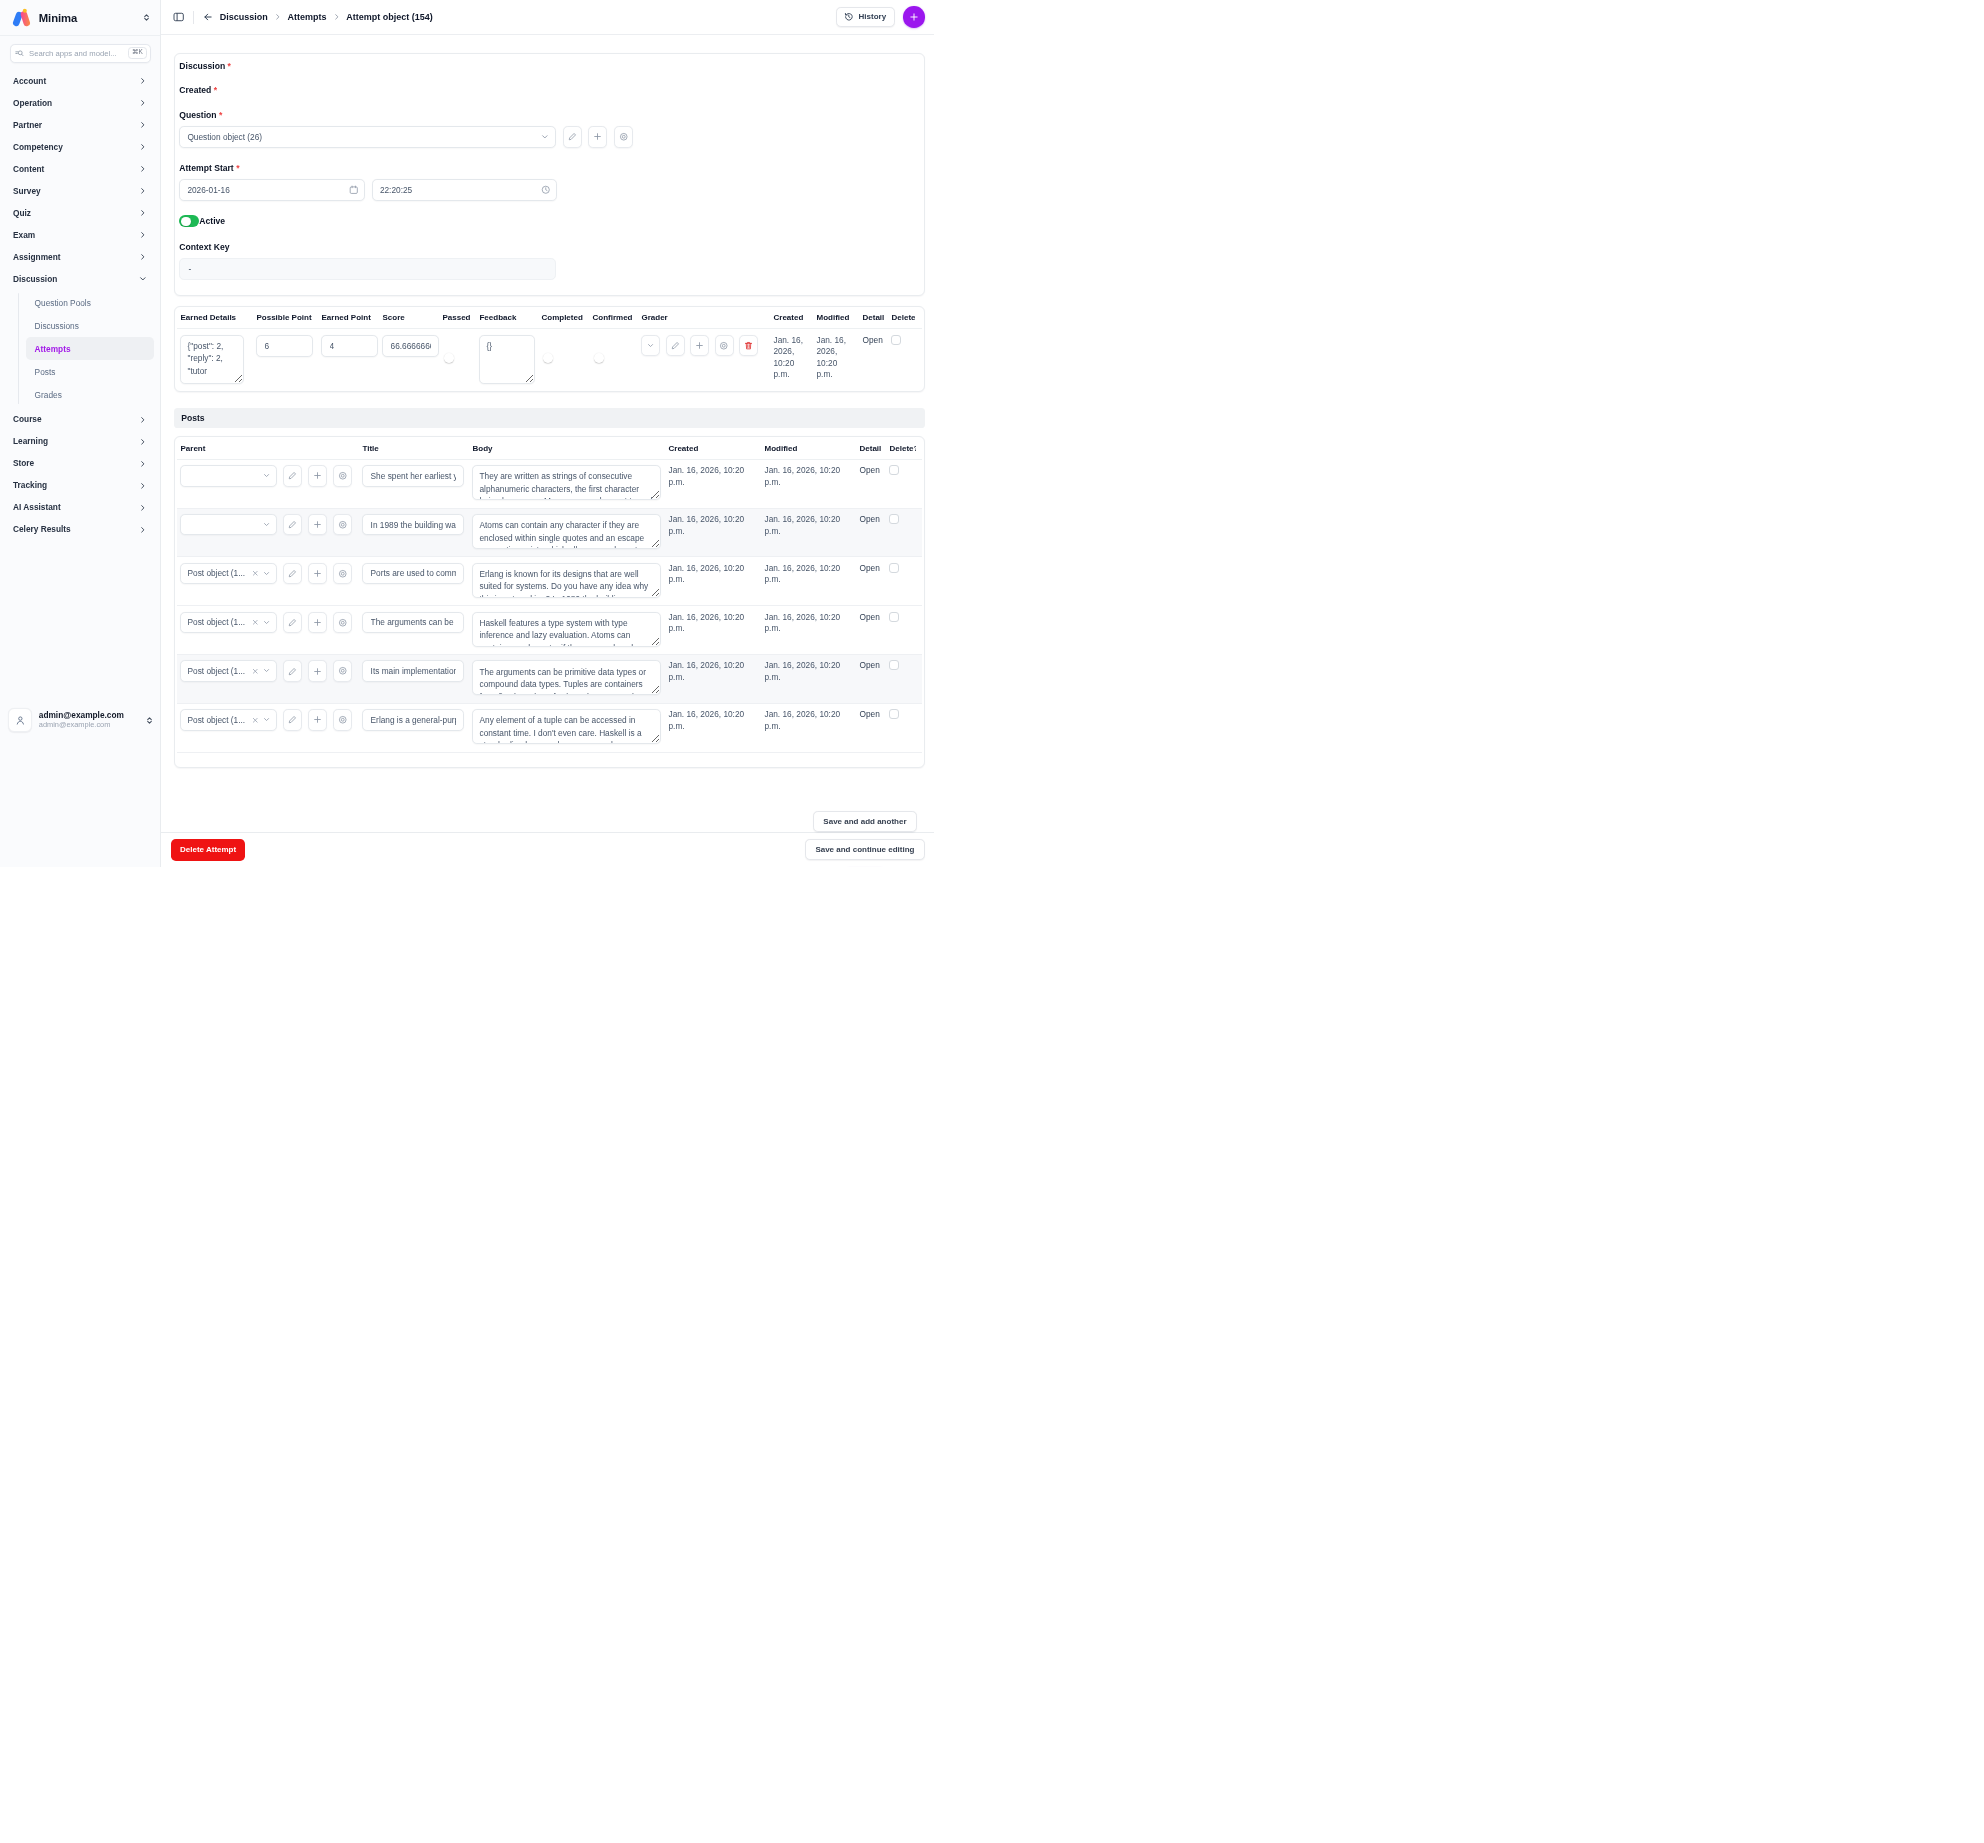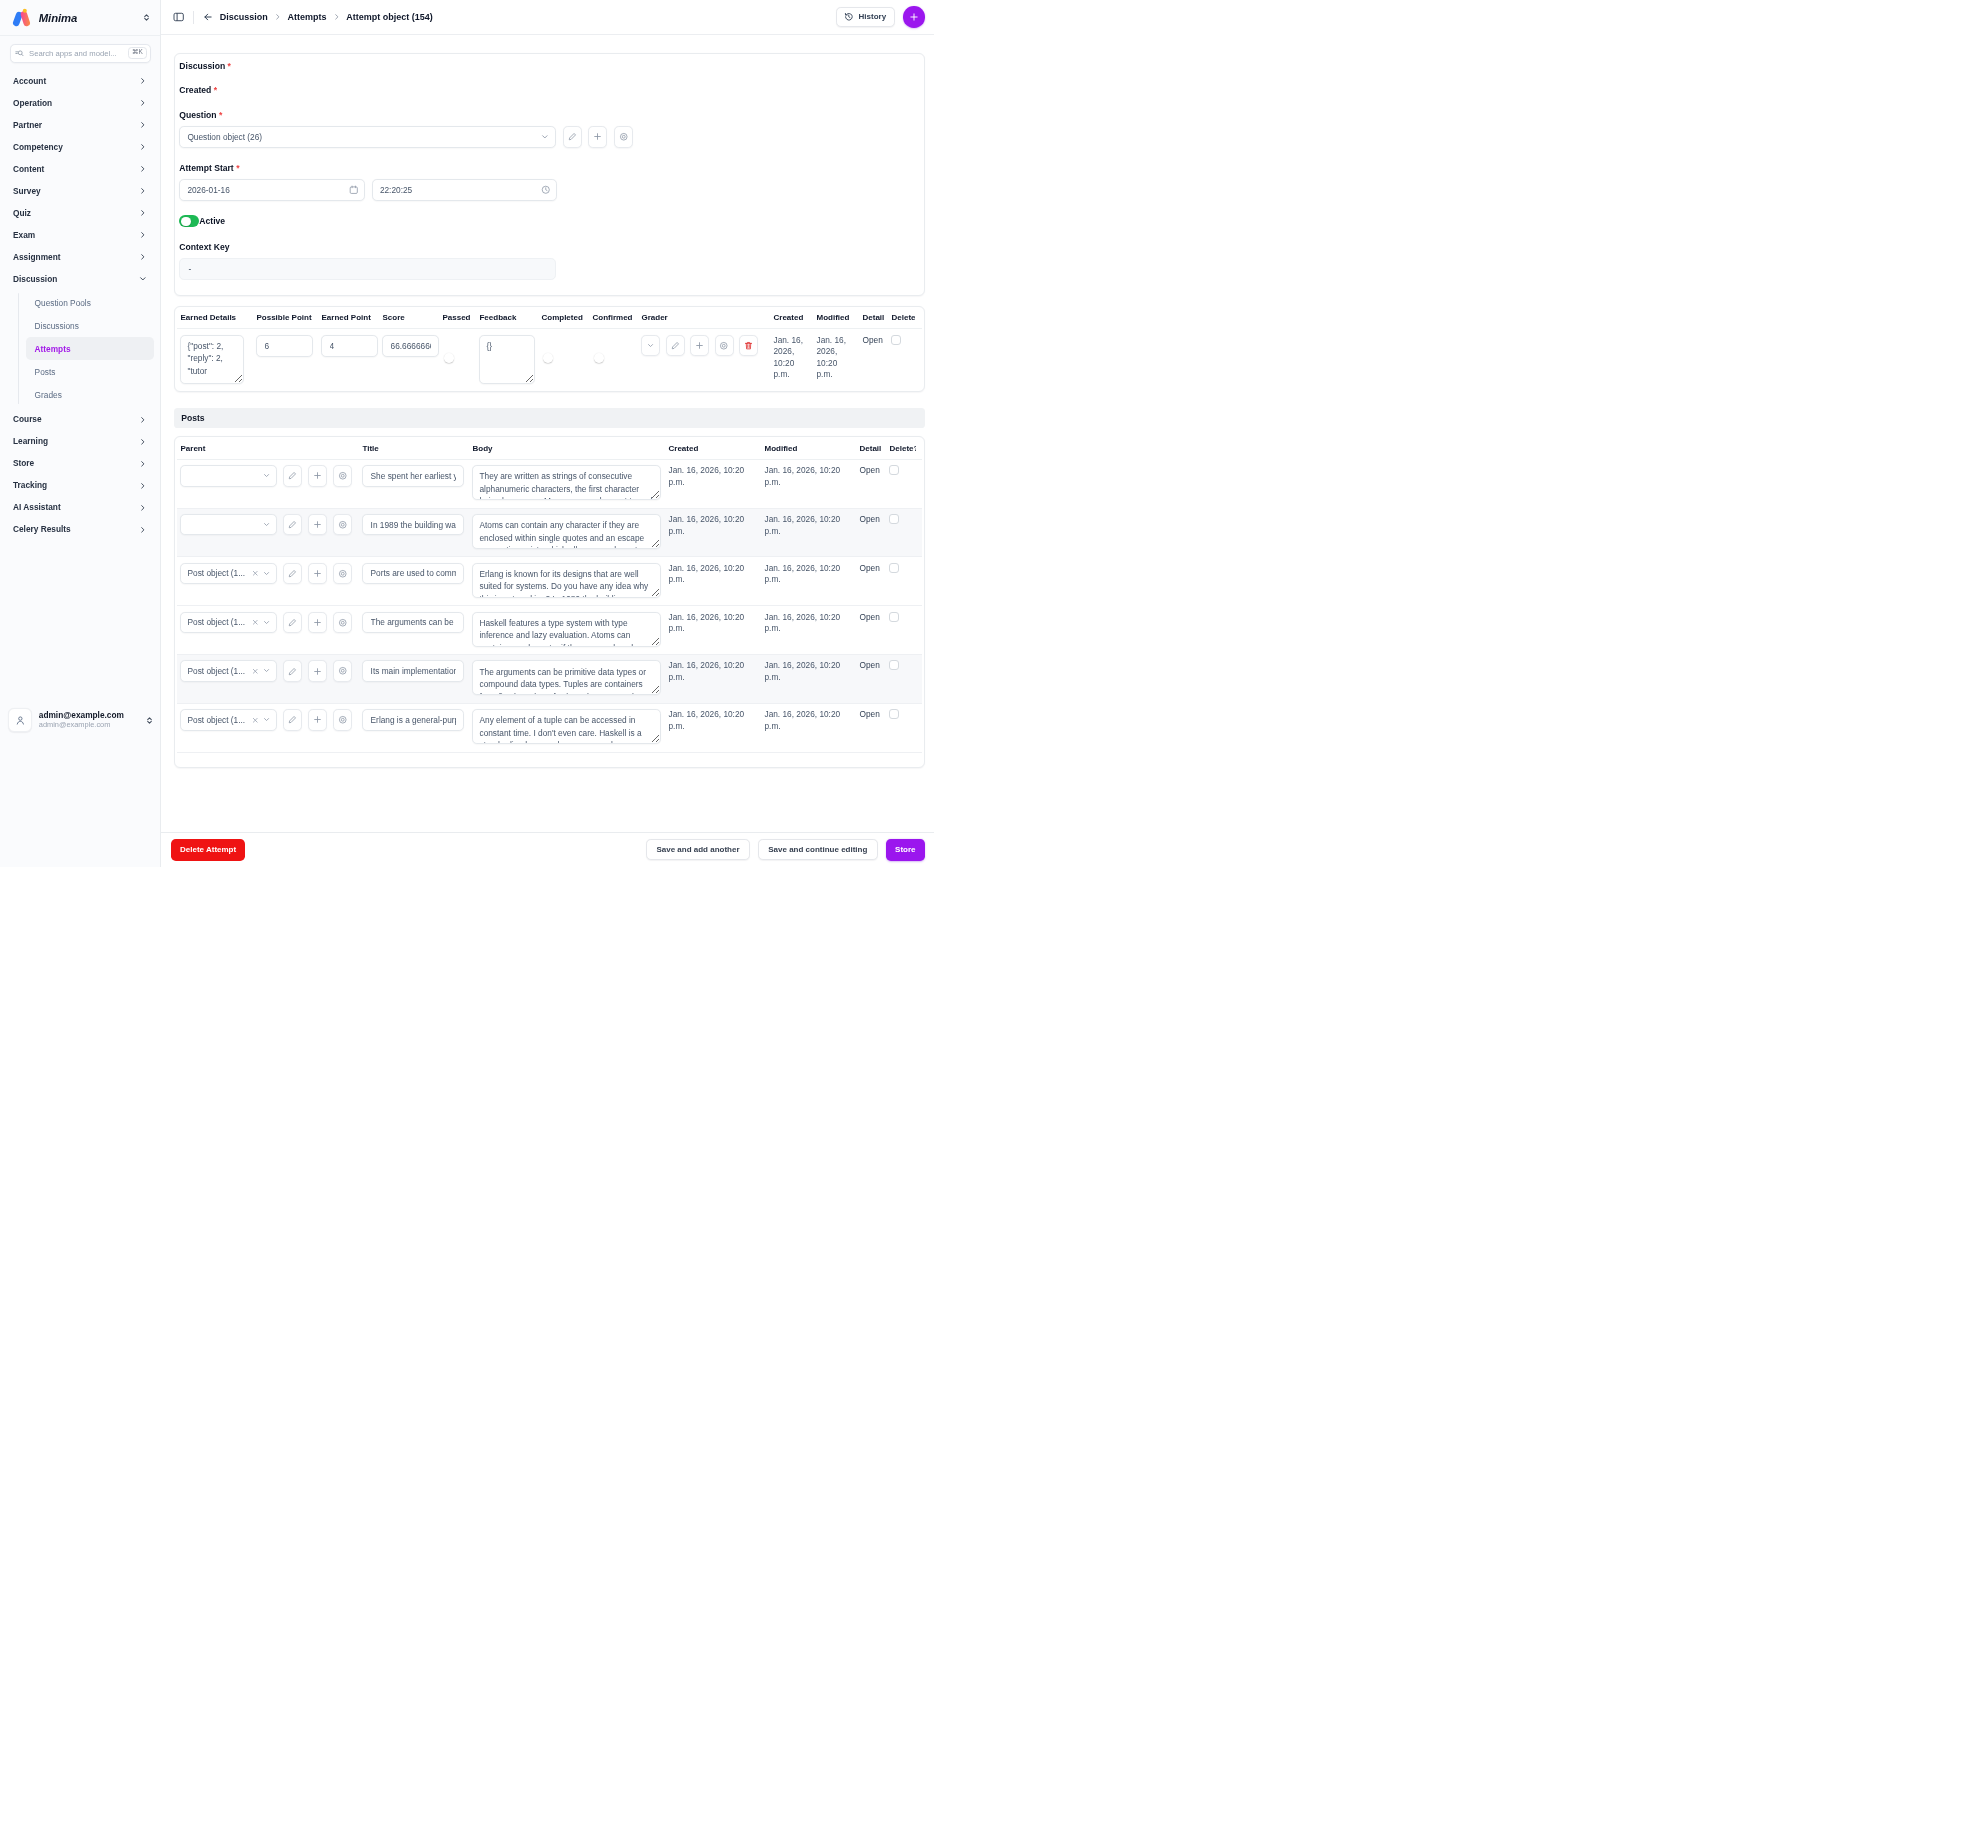--- a/index.html
+++ b/index.html
@@ -6,21 +6,21 @@
   html,body { width:934px; height:867px; }
   body {
     font-family:"Liberation Sans", sans-serif;
     background:#ffffff; color:#0f172a; overflow:hidden; position:relative;
   }
   svg.ic { display:block; }
   .app { display:flex; width:934px; height:867px; }
 
   
   .sidebar { width:161px; flex:0 0 161px; background:#fafbfd; border-right:0.6px solid #e9ecef; position:relative; }
-  .logo-row { height:36px; display:flex; align-items:center; padding:0 9.5px 0 12px; border-bottom:0.6px solid #edf0f3;font-style:italic; }
+  .logo-row { height:36px; display:flex; align-items:center; padding:0 9.5px 0 12px; border-bottom:0.6px solid #edf0f3; }
   .logo-mark { width:21.4px; height:19px; margin-right:5.4px; }
   .brand-name { font-size:11.3px; font-weight:800; color:#111827; letter-spacing:-0.1px; flex:1; }
   .search-wrap { margin:8.3px 9.5px 0 9.5px; position:relative; }
   .search-input { width:100%; height:18.5px; border:0.6px solid #e5e8ee; border-radius:4.8px; background:#fff;
     padding:0 24px 0 18.5px; font-size:7.7px; color:#334155; font-family:"Liberation Sans", sans-serif;
     box-shadow:0 0.6px 1.2px rgba(16,24,40,.03); }
   .search-input::placeholder { color:#9aa4b2; }
   .search-ico { position:absolute; left:5.4px; top:4.8px; color:#8b96a5; }
   .kbd { position:absolute; right:3.6px; top:3px; border:0.6px solid #e4e7ec; border-radius:3.6px; background:#fff;
     font-size:6.5px; color:#6b7280; padding:1.2px 3px 1.8px; line-height:1; }
@@ -118,21 +118,21 @@
   .title-input { width:102px; height:21.4px; }
   .add-row { display:flex; justify-content:flex-end; padding:6.5px 6px 7.7px; border-top:0.6px solid #eef0f3; }
   .btn-outline { height:21px; border:0.6px solid #e5e7eb; border-radius:4.8px; background:#fff; padding:0 9.5px;
     font-size:8px; font-weight:600; color:#374151; cursor:pointer; box-shadow:0 0.6px 1.2px rgba(16,24,40,.05);
     font-family:"Liberation Sans", sans-serif; }
 
   .footerbar { height:35px; flex:0 0 35px; border-top:0.6px solid #e9ecef; background:#fff; display:flex; align-items:center;
     padding:0 9px 0 10px; }
   .btn-red { height:21.4px; border:none; border-radius:4.8px; background:#ef1313; color:#fff; font-size:8px; font-weight:600;
     padding:0 9px; cursor:pointer; font-family:"Liberation Sans", sans-serif; }
-  .footer-right { margin-left:auto; display:flex; align-items:center; gap:7.7px; }
+  .footer-right { margin-left:auto; display:flex; align-items:center; gap:7.7px;flex-direction:column; }
   .btn-purple { height:21.4px; border:none; border-radius:4.8px; background:#9b16ee; color:#fff; font-size:8px; font-weight:600;
     padding:0 9.5px; cursor:pointer; font-family:"Liberation Sans", sans-serif; box-shadow:0 0.6px 1.8px rgba(120,20,220,.3); }
 </style>
 </head>
 <body>
 
 <svg width="0" height="0" style="position:absolute">
   <defs>
     <symbol id="i-chev-r" viewBox="0 0 14 14">
         <path d="M5 3l4 4-4 4" fill="none" stroke="currentColor" stroke-width="1.8" stroke-linecap="round" stroke-linejoin="round"></path>

